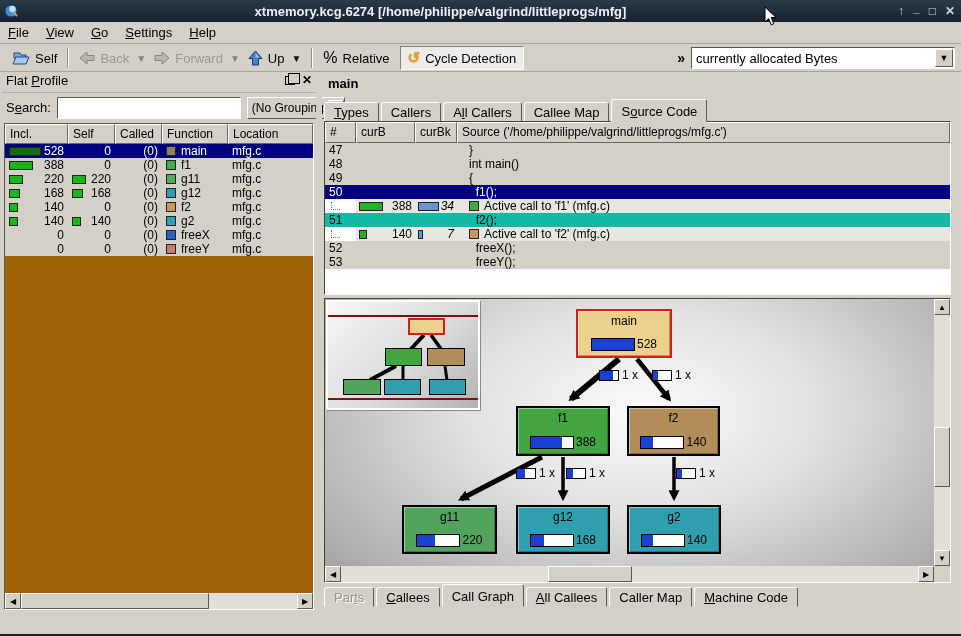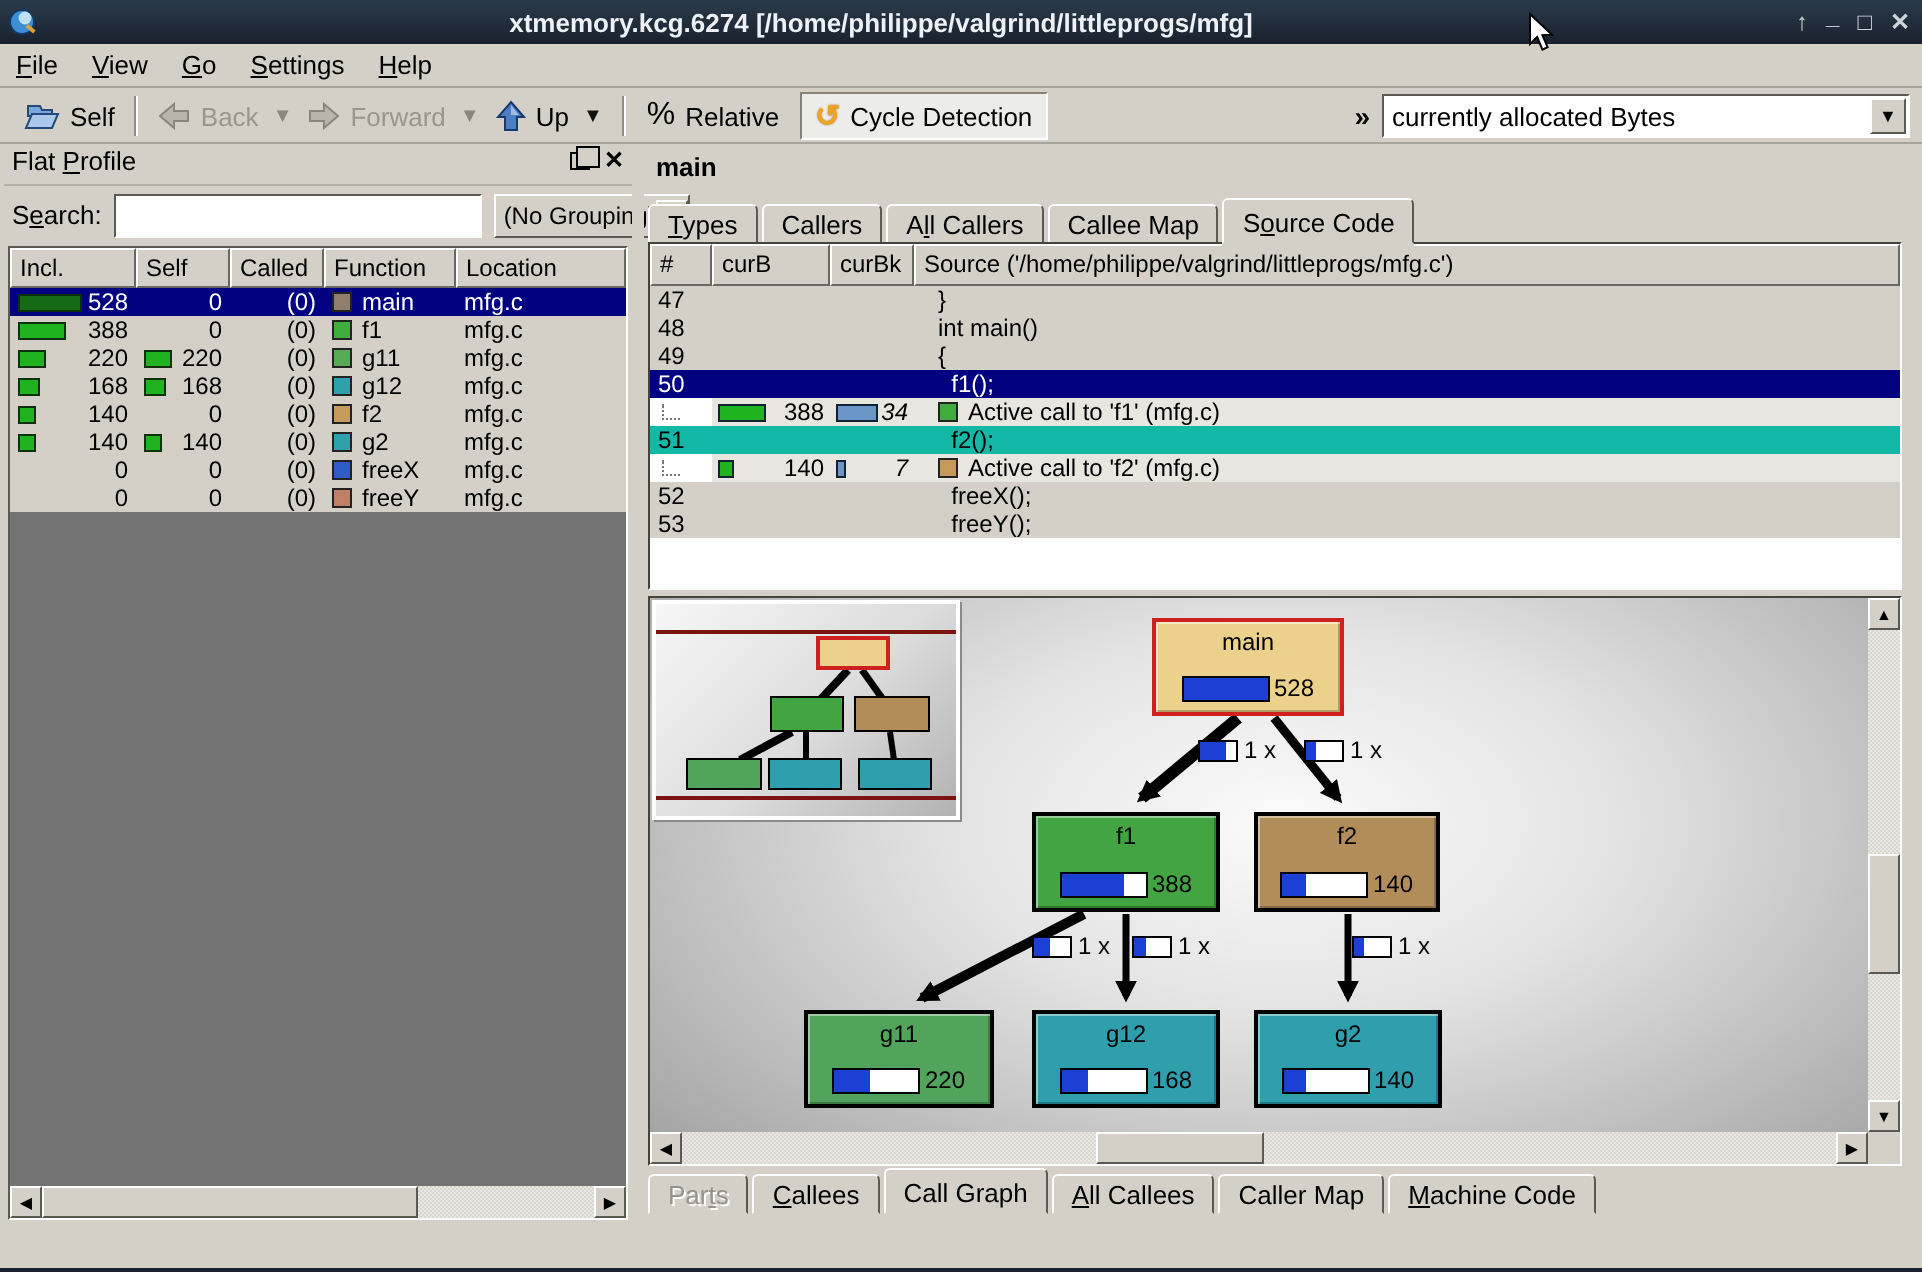--- a/index.html
+++ b/index.html
@@ -35,21 +35,21 @@
 .dock{position:absolute;left:2px;top:73px;width:314px;height:537px;}
 .dock-title{height:20px;display:flex;align-items:flex-start;padding:0 4px;border-bottom:1px solid #b4b0a8;}
 .dock-title .ics{margin-left:auto;display:flex;gap:7px;align-items:center;}
 .float-ic{width:10px;height:9px;border:1px solid #000;position:relative;background:#d4d0c8;}
 .float-ic:before{content:"";position:absolute;left:2px;top:-4px;width:10px;height:9px;border:1px solid #000;background:#d4d0c8;}
 .x-ic{font-size:12px;font-weight:bold;}
 .search-row{height:29px;display:flex;align-items:center;padding:0 4px;gap:6px;}
 .search-input{flex:1;height:22px;background:#fff;border:1px solid;border-color:#5c5852 #fdfdfd #fdfdfd #5c5852;padding:0 3px;font-size:13px;}
 .grp{width:113px;height:22px;background:#d4d0c8;border:1px solid;border-color:#fdfdfd #5c5852 #5c5852 #fdfdfd;display:flex;align-items:center;}
 .grp .val{flex:1;padding-left:4px;font-size:12px;white-space:nowrap;}
-.fp-frame{position:absolute;left:2px;top:50px;right:2px;bottom:0;border:1px solid;border-color:#5c5852 #fdfdfd #fdfdfd #5c5852;background:#737373;overflow:hidden;}
+.fp-frame{position:absolute;left:2px;top:50px;right:2px;bottom:0;border:1px solid;border-color:#5c5852 #fdfdfd #fdfdfd #5c5852;background:#a16207;overflow:hidden;}
 .fp-header{display:flex;height:20px;background:#d4d0c8;font-size:12px;}
 .hcell{border:1px solid;border-color:#fdfdfd #6a6660 #6a6660 #fdfdfd;padding:2px 4px 0 4px;white-space:nowrap;overflow:hidden;}
 .fp-header .c0{width:63px;}.fp-header .c1{width:47px;}.fp-header .c2{width:47px;}.fp-header .c3{width:66px;}.fp-header .c4{flex:1;}
 .fp-row{display:flex;height:14px;background:#d4d0c8;font-size:12px;align-items:center;}
 .fp-row.sel{background:#000080;color:#fff;}
 .fp-row .cell{display:flex;align-items:center;overflow:hidden;height:14px;padding:0 4px;}
 .fp-row .c0{width:63px;}.fp-row .c1{width:47px;}.fp-row .c2{width:47px;justify-content:flex-end;}.fp-row .c3{width:66px;}.fp-row .c4{flex:1;}
 .mbar{display:inline-block;height:9px;border:1px solid #0c300c;flex:none;}
 .num{margin-left:auto;}
 .sq{width:10px;height:10px;border:1px solid #222;flex:none;margin-right:5px;}

